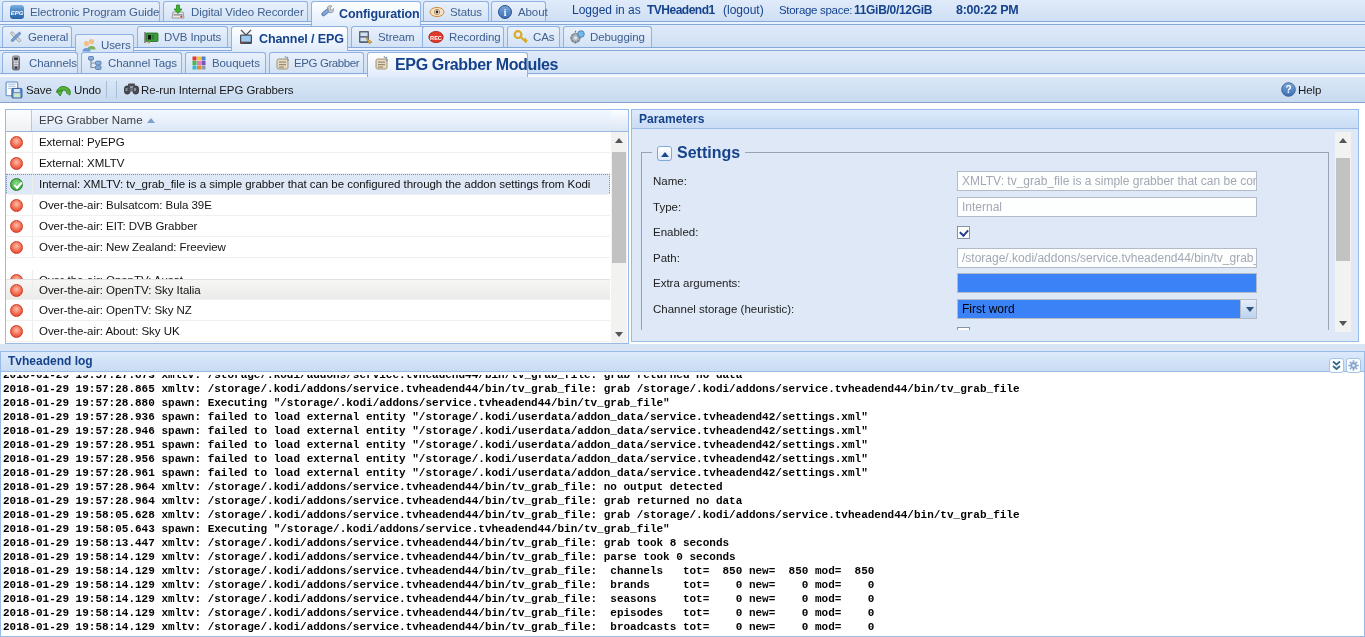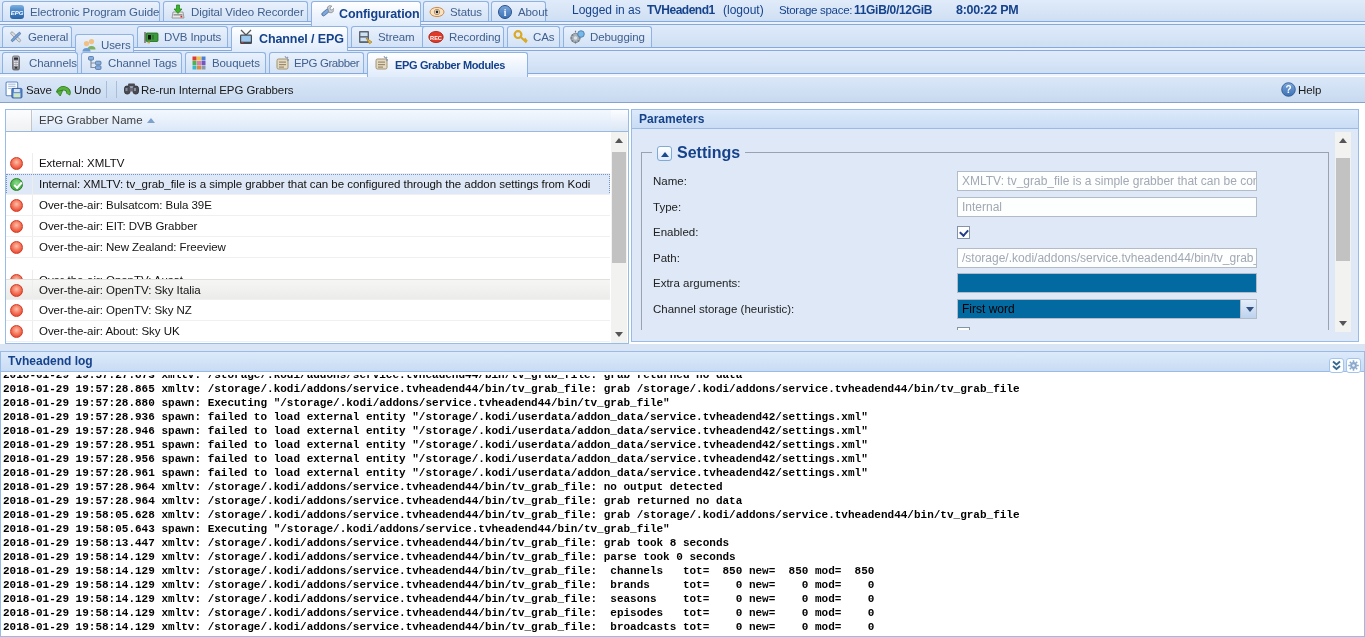--- a/index.html
+++ b/index.html
@@ -67,21 +67,21 @@
 #params { box-shadow:none; }
 .fset { position:absolute; left:9px; top:22px; width:688px; height:300px; border:1px solid #9aa2b2; border-bottom:none; }
 .legend { position:absolute; left:10px; top:-9px; background:#dee8f6; padding:0 5px; height:22px; }
 .ltog { display:inline-block; width:15px; height:15px; border:1px solid #7eaad6; border-radius:3px; background:linear-gradient(#ffffff,#dfeafd); vertical-align:-3px; position:relative; }
 .ltog:after { content:""; position:absolute; left:3px; top:5px; border-left:4px solid transparent; border-right:4px solid transparent; border-bottom:5px solid #1b4a8e; }
 .legend b { color:#15428b; font-size:16px; margin-left:5px; }
 .flabel { position:absolute; left:21px; font-size:11.5px; color:#222; height:20px; line-height:20px; }
 .finput { position:absolute; left:325px; width:300px; height:20px; border:1px solid #b3bac8;
   font-size:12px; line-height:18px; padding:0 4px; white-space:nowrap; overflow:hidden; }
 .fdis { background:#fdfefe; color:#a2a8b4; }
-.fen { background:#0369a1; color:#000; }
+.fen { background:#3b82f6; color:#000; }
 .fcheck { position:absolute; left:325px; width:13px; height:13px; background:#fff; border:1px solid #8593a9; }
 .fcheck:after { content:""; position:absolute; left:2px; top:2px; width:6px; height:4px; border-left:2px solid #243e8b; border-bottom:2px solid #243e8b; transform:rotate(-48deg); }
 .ctrig { position:absolute; right:0; top:0; width:16px; height:18px; border-left:1px solid #b3bac8;
   background:linear-gradient(#e4eefb,#bcd2ee); }
 .ctrig:after { content:""; position:absolute; left:5px; top:7px; border-left:4px solid transparent; border-right:4px solid transparent; border-top:5px solid #33507e; }
 
 #gapstrip { position:absolute; left:0; top:344px; width:1365px; height:7px; background:#d9e5f5; }
 
 #logp { left:0px; top:351px; width:1365px; height:286px; }
 #logp .phdr { height:20px; line-height:19px; }
@@ -272,21 +272,21 @@
   <div class="lbl" style="left:24px;letter-spacing:-0.4px;">EPG Grabber</div>
 </div>
 <div class="tab active" style="left:367px;top:52px;width:161px;height:25px;">
   <svg class="ticon" style="left:6px;top:2px;" viewBox="0 0 16 16">
       <rect x="2" y="4" width="11" height="10" rx="1.5" fill="#e4d9c2" stroke="#9a8a68" stroke-width="0.9"></rect>
       <rect x="4" y="6.5" width="7" height="1.2" fill="#9a8a68"></rect>
       <rect x="4" y="9" width="7" height="1.2" fill="#9a8a68"></rect>
       <rect x="4" y="11.5" width="5" height="1.2" fill="#9a8a68"></rect>
       <path d="M10 1 l1 2 l2-1 l-1 2 l2 1 l-2 .8" fill="none" stroke="#8a98a8" stroke-width="1"></path>
     </svg>
-  <div class="lbl" style="left:27px;font-size:11px;letter-spacing:-0.35px;">EPG Grabber Modules</div>
+  <div class="lbl" style="left:27px;font-size:16px;letter-spacing:-0.35px;">EPG Grabber Modules</div>
 </div>
 
 
 <svg class="abs" style="left:5px;top:81px;width:18px;height:18px;" viewBox="0 0 17 17">
     <rect x="1" y="1" width="11" height="13" rx="1" fill="#fff" stroke="#5c87c8" stroke-width="1"></rect>
     <path d="M3 3 H10 M3 5 H10 M3 7 H8" stroke="#9ab4d8" stroke-width="0.9"></path>
     <rect x="6.5" y="7" width="9.5" height="9" rx="1" fill="#5a8ad0" stroke="#31599a" stroke-width="0.9"></rect>
     <rect x="8.5" y="7.5" width="5.5" height="3" fill="#d5e4f6"></rect>
     <rect x="8" y="11.5" width="6.5" height="4" fill="#cfe6c2"></rect>
   </svg>
@@ -314,20 +314,25 @@
   </svg>
 <div class="tbtxt" style="left:1298px;">Help</div>
 
 
 <div class="panel" id="grid">
   <div id="ghdr">
     <div class="c1"></div>
     <div class="c2">EPG Grabber Name<span class="sortarrow"></span></div>
   </div>
   <div id="gbody" style="position:absolute;left:0;top:22px;width:605px;height:211px;background:#fff;">
+      <div class="grow" style="top: 0px;">
+        <div class="colsep"></div>
+        <div class="gball"></div>
+        <div class="txt">External: PyEPG</div>
+      </div>
       <div class="grow selrow" style="top: 42px;">
         <div class="colsep"></div>
         <div class="gok"></div>
         <div class="txt">Internal: XMLTV: tv_grab_file is a simple grabber that can be configured through the addon settings from Kodi</div>
       </div>
       <div class="grow" style="top: 21px;">
         <div class="colsep"></div>
         <div class="gball"></div>
         <div class="txt">External: XMLTV</div>
       </div>

